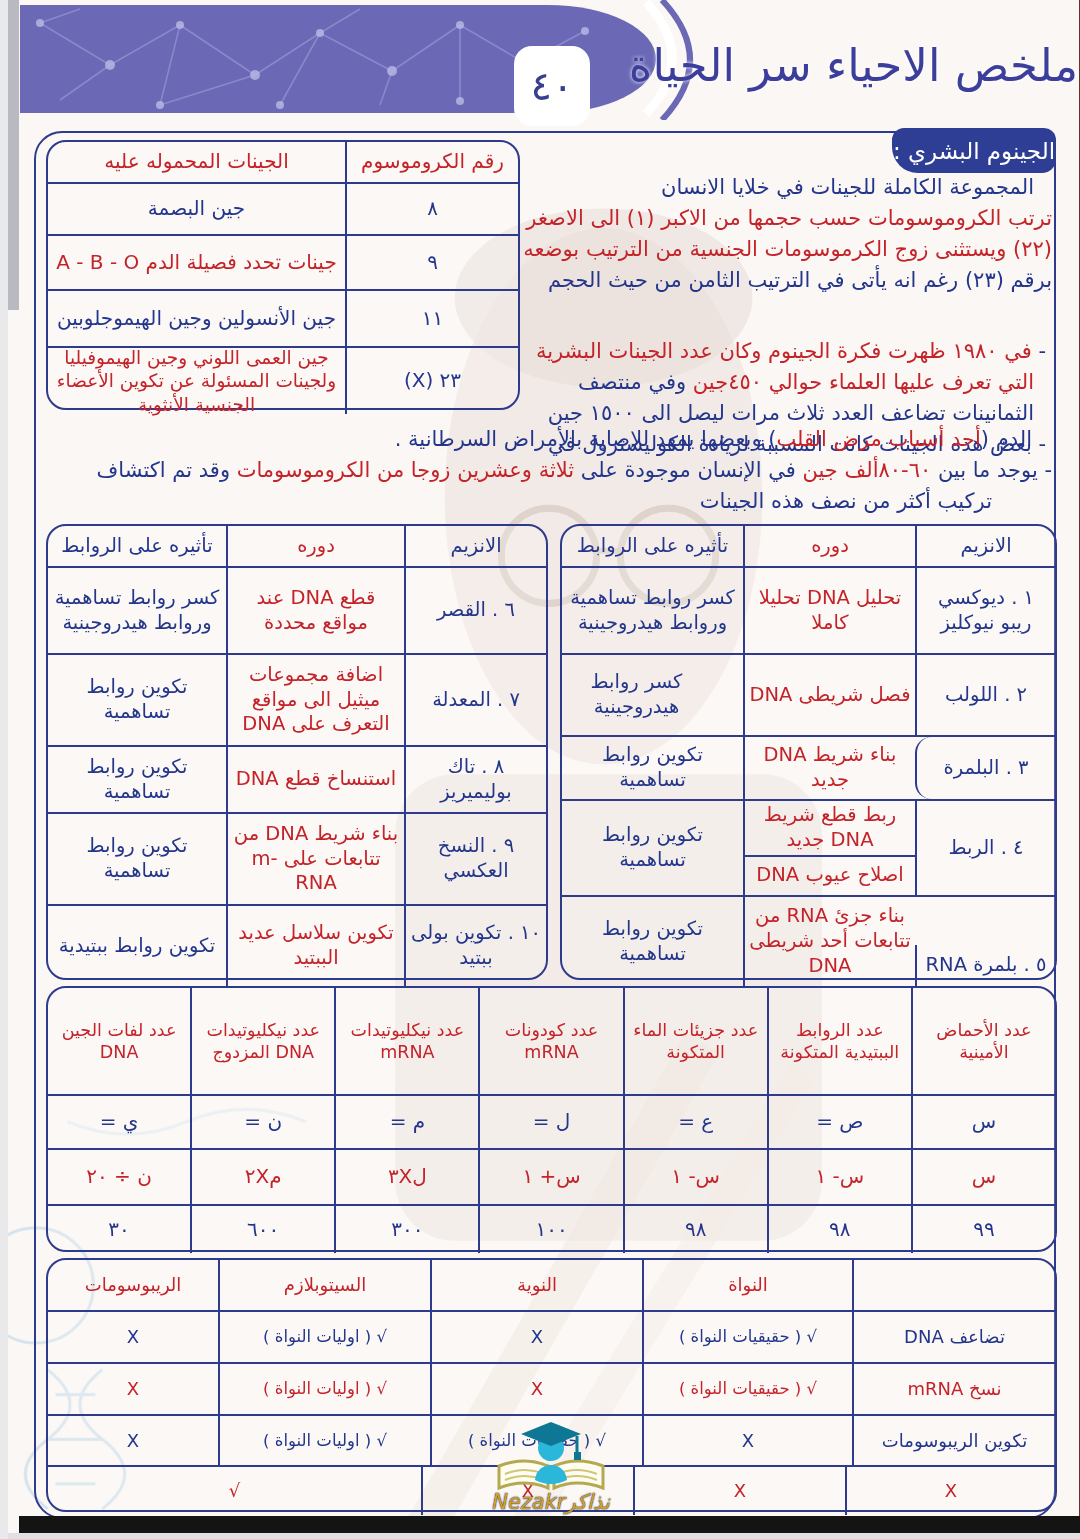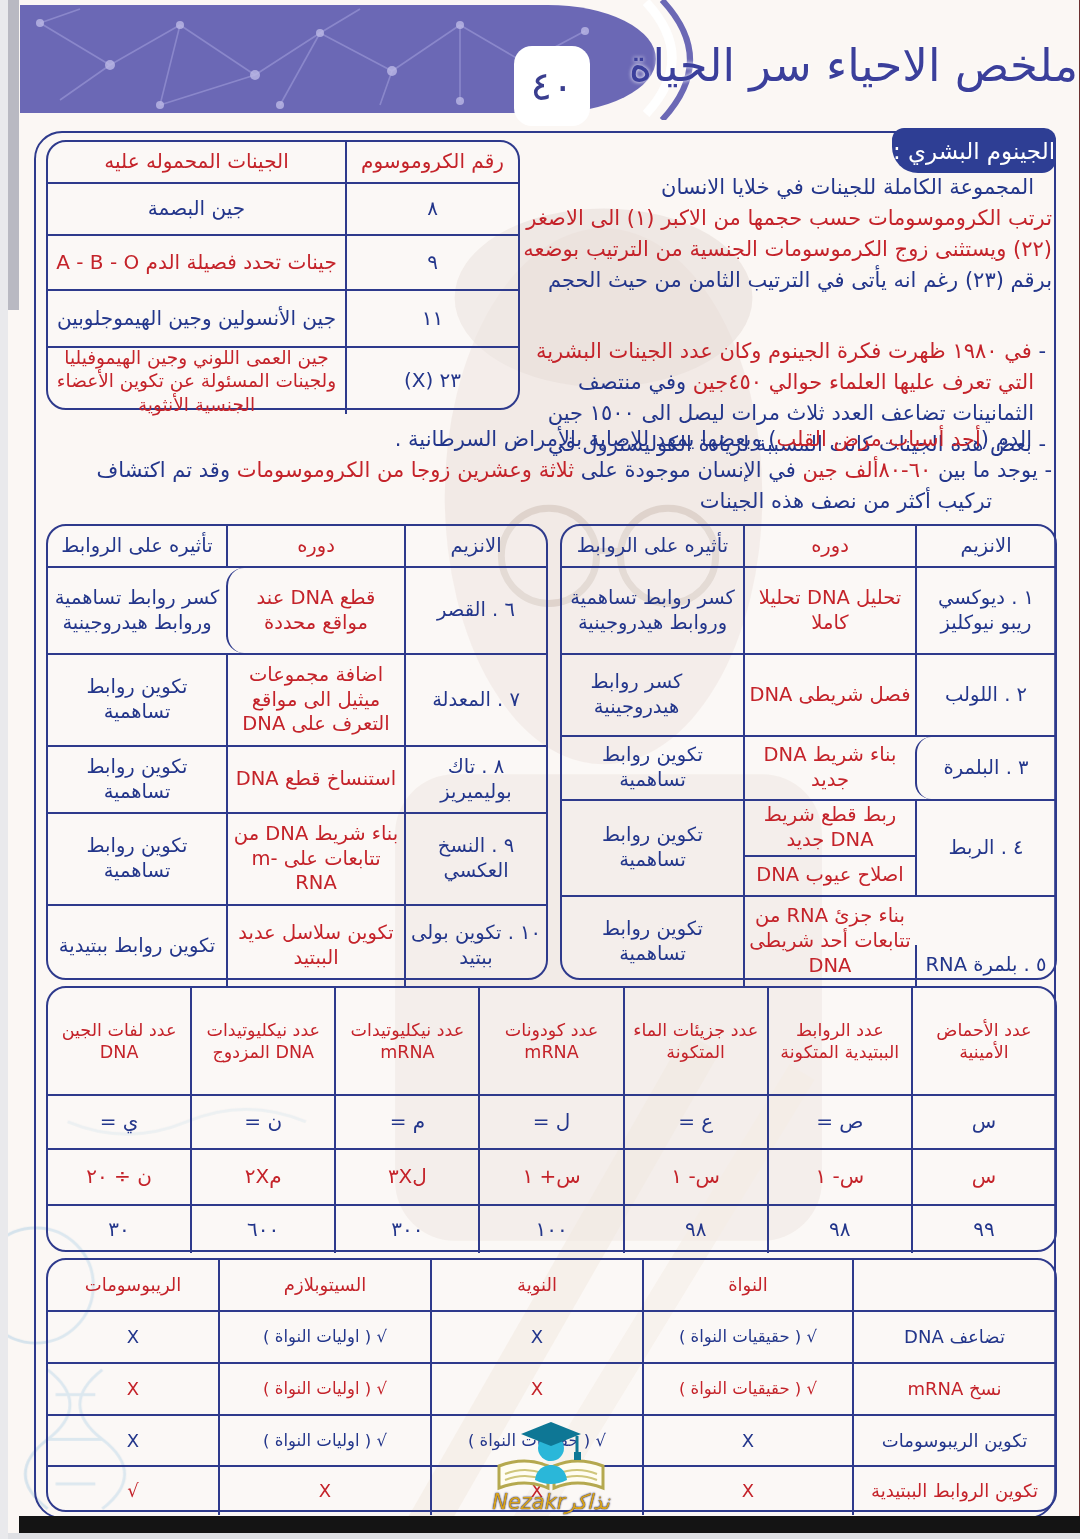--- a/index.html
+++ b/index.html
@@ -207,21 +207,21 @@
       </div>
     </div>
   <div class="tbl" id="enz-left">
       <div class="trow" style="height: 40px;">
         <div class="tcell cn" style="flex: 0 0 142px;">الانزيم</div>
         <div class="tcell cr" style="flex: 0 0 178px;">دوره</div>
         <div class="tcell cn" style="flex: 1 1 0px;">تأثيره على الروابط</div>
       </div>
       <div class="trow" style="height: 85px;">
         <div class="tcell cn" style="flex: 0 0 142px;">٦ . القصر</div>
-        <div class="tcell cr" style="flex: 0 0 178px; border-radius: 18px;">قطع DNA عند مواقع محددة</div>
+        <div class="tcell cr" style="flex: 0 0 178px;">قطع DNA عند مواقع محددة</div>
         <div class="tcell cn" style="flex: 1 1 0px;">كسر روابط تساهمية وروابط هيدروجينية</div>
       </div>
       <div class="trow" style="height: 90px;">
         <div class="tcell cn" style="flex: 0 0 142px; text-align: center;">٧ . المعدلة</div>
         <div class="tcell cr" style="flex: 0 0 178px;">اضافة مجموعات ميثيل الى مواقع التعرف على DNA</div>
         <div class="tcell cn" style="flex: 1 1 0px;">تكوين روابط تساهمية</div>
       </div>
       <div class="trow" style="height: 65px;">
         <div class="tcell cn" style="flex: 0 0 142px;">٨ . تاك بوليميريز</div>
         <div class="tcell cr" style="flex: 0 0 178px;">استنساخ قطع DNA</div>
@@ -301,21 +301,20 @@
         <div class="tcell cr" style="flex: 1 1 0px;">X</div>
       </div>
       <div class="trow" style="height: 49px;">
         <div class="tcell cn" style="flex: 0 0 203px;">تكوين الريبوسومات</div>
         <div class="tcell cn" style="flex: 0 0 210px;">X</div>
         <div class="tcell cn" style="flex: 0 0 212px; font-size: 16.5px;">√ ( حقيقيات النواة )</div>
         <div class="tcell cn" style="flex: 0 0 212px; font-size: 16.5px;">√ ( اوليات النواة )</div>
         <div class="tcell cn" style="flex: 1 1 0px;">X</div>
       </div>
       <div class="trow" style="height: 48px;">
-        <div class="tcell cr" style="flex: 0 0 203px;">تكوين الروابط الببتيدية</div>
         <div class="tcell cr" style="flex: 0 0 210px;">X</div>
         <div class="tcell cr" style="flex: 0 0 212px;">X</div>
         <div class="tcell cr" style="flex: 0 0 212px;">X</div>
         <div class="tcell cr" style="flex: 1 1 0px;">√</div>
       </div>
     </div>
 
   <div class="logo">
     <svg viewBox="0 0 120 78" width="120" height="78">
       <g>

